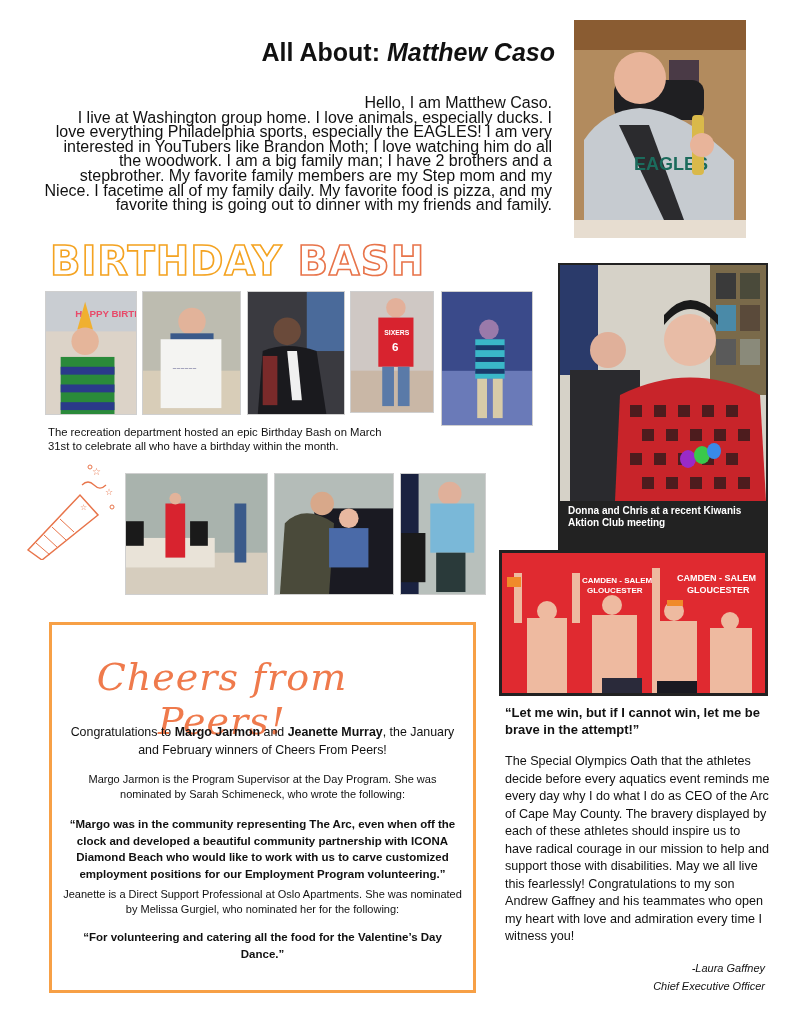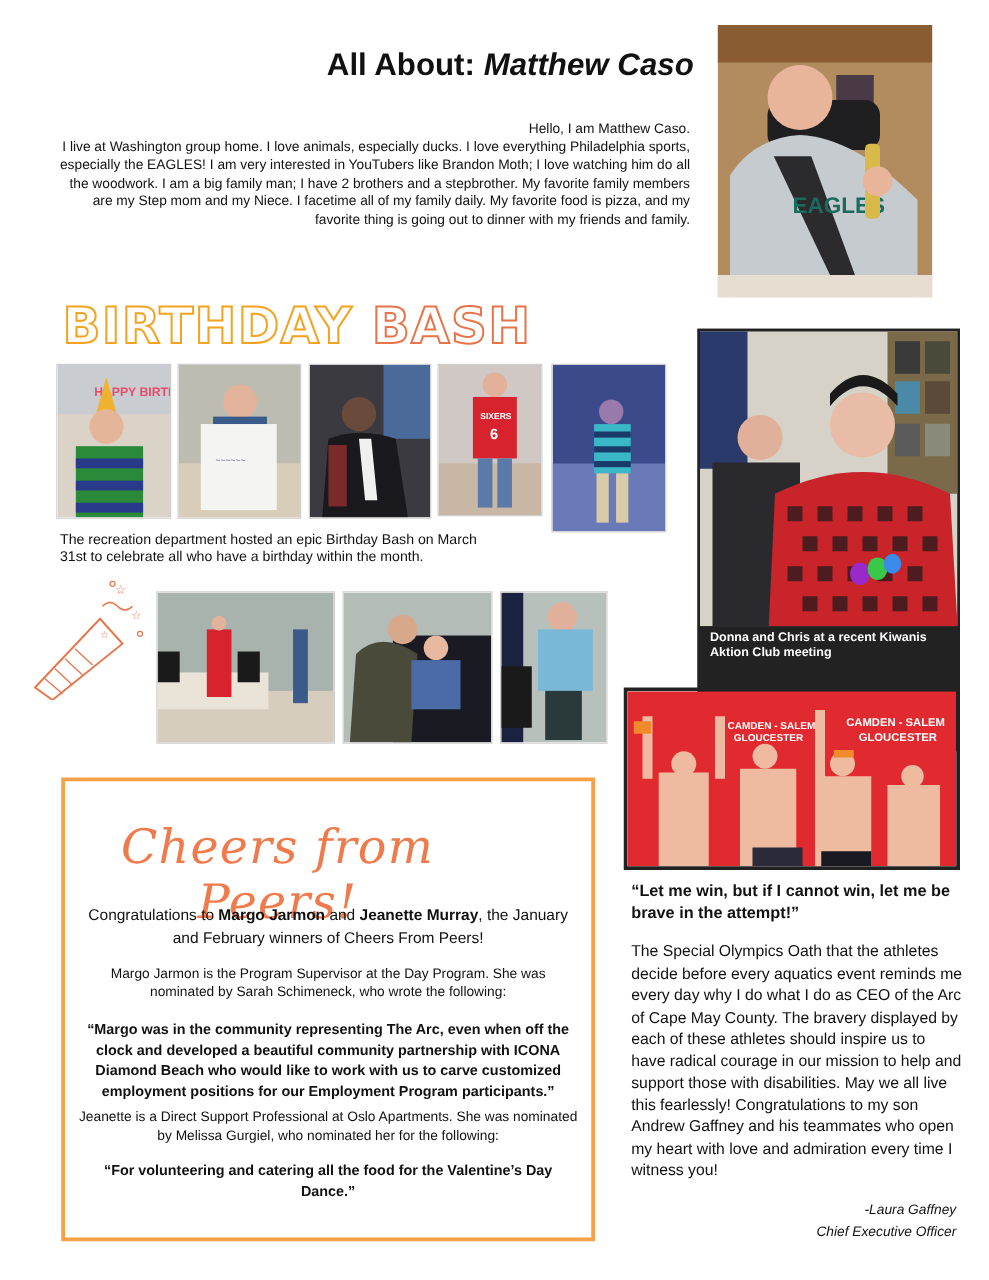--- a/index.html
+++ b/index.html
@@ -2,21 +2,21 @@
 <html><head>
 <meta charset="utf-8">
 <style>
   html, body { margin:0; padding:0; background:#ffffff; }
   body { width:791px; height:1024px; position:relative; overflow:hidden; font-family:"Liberation Sans", sans-serif; color:#111; }
   .abs { position:absolute; }
 
   
   #title { left:250px; top:38px; width:305px; text-align:right; font-weight:bold; font-size:25px; white-space:nowrap; }
   #title .name { font-style:italic; }
-  #intro { left:44px; top:96px; width:508px; text-align:right; font-size:11px; line-height:14.6px; }
+  #intro { left:44px; top:96px; width:508px; text-align:right; font-size:16px; line-height:14.6px; }
   #intro p { margin:0; }
 
   .photo { box-sizing:border-box; overflow:hidden; }
   .photo-frame { border:1px solid #cfcfcf; }
   .ph-bg { width:100%; height:100%; }
 
   #matthew-photo { left:574px; top:20px; width:172px; height:218px; box-shadow:0 0 6px 4px rgba(255,255,255,1) inset; }
 
   
   #bb-title { left:50px; top:238px; font-size:40px; font-weight:bold; letter-spacing:1px; color:transparent;
@@ -256,21 +256,21 @@
     <rect x="155" y="128" width="40" height="12" fill="#1a1a22"></rect>
   </svg>
 </div>
 
 <div id="cheers-box" class="abs">
   <div id="cheers-title" class="abs">Cheers from Peers!</div>
   <div id="margo-desc" class="c-text">Margo Jarmon is the Program Supervisor at the Day Program.  She was nominated by Sarah Schimeneck, who wrote the following:</div>
   <div id="cheers-intro" class="c-text">
     <span>Congratulations to </span><b>Margo Jarmon</b><span> and </span><b>Jeanette Murray</b><span>, the January and February winners of Cheers From Peers!</span>
   </div>
-  <div id="margo-quote" class="c-text">“Margo was in the community representing The Arc, even when off the clock and developed a beautiful community partnership with ICONA Diamond Beach who would like to work with us to carve  customized employment positions for our Employment Program participants.”</div>
+  <div id="margo-quote" class="c-text">“Margo was in the community representing The Arc, even when off the clock and developed a beautiful community partnership with ICONA Diamond Beach who would like to work with us to carve  customized employment positions for our Employment Program volunteering.”</div>
   <div id="jeanette-desc" class="c-text">Jeanette is a Direct Support Professional at Oslo Apartments. She was nominated by Melissa Gurgiel, who nominated her for the following:</div>
   <div id="jeanette-quote" class="c-text">“For volunteering and catering all the food for the Valentine’s Day Dance.”</div>
 </div>
 
 <div id="oath-quote" class="abs">“Let me win, but if I cannot win, let me be brave in the attempt!”</div>
 <div id="oath-body" class="abs">The Special Olympics Oath that the athletes decide before every aquatics event reminds me every day why I do what I do as CEO of the Arc of Cape May County.  The bravery displayed by each of these athletes should inspire us to have radical courage in our mission to help and support those with disabilities.  May we all live this fearlessly!  Congratulations to my son Andrew Gaffney  and his teammates who open my heart with love and admiration every time I witness you!</div>
 <div id="signature" class="abs">
   <div>-Laura Gaffney</div>
   <div>Chief Executive Officer</div>
 </div>

